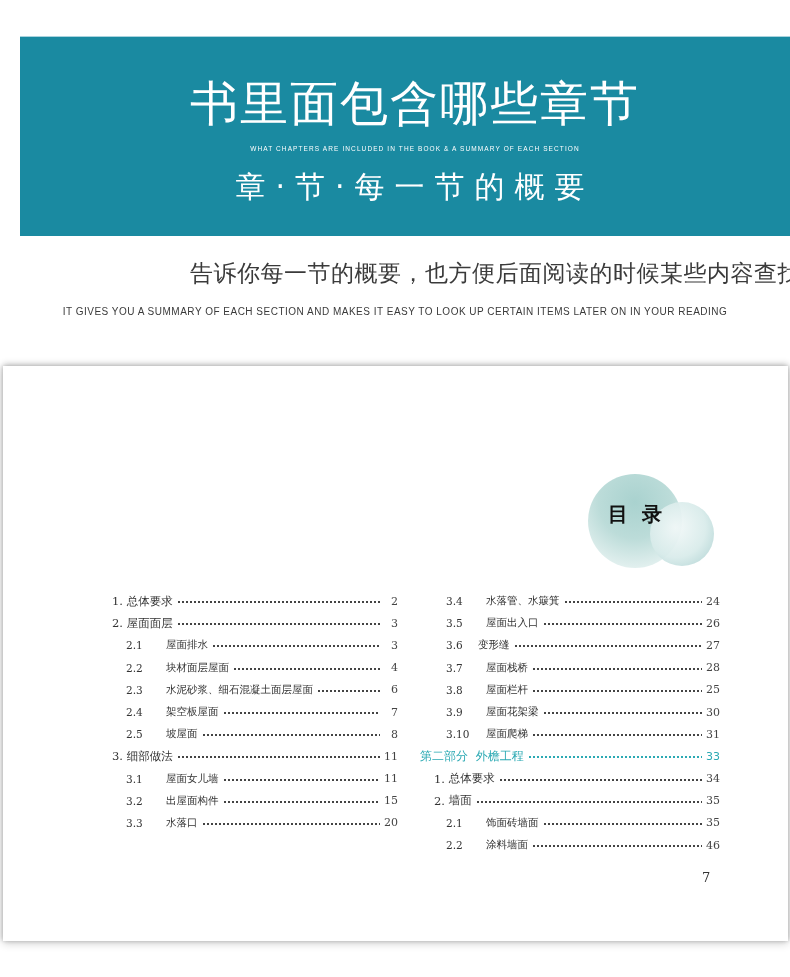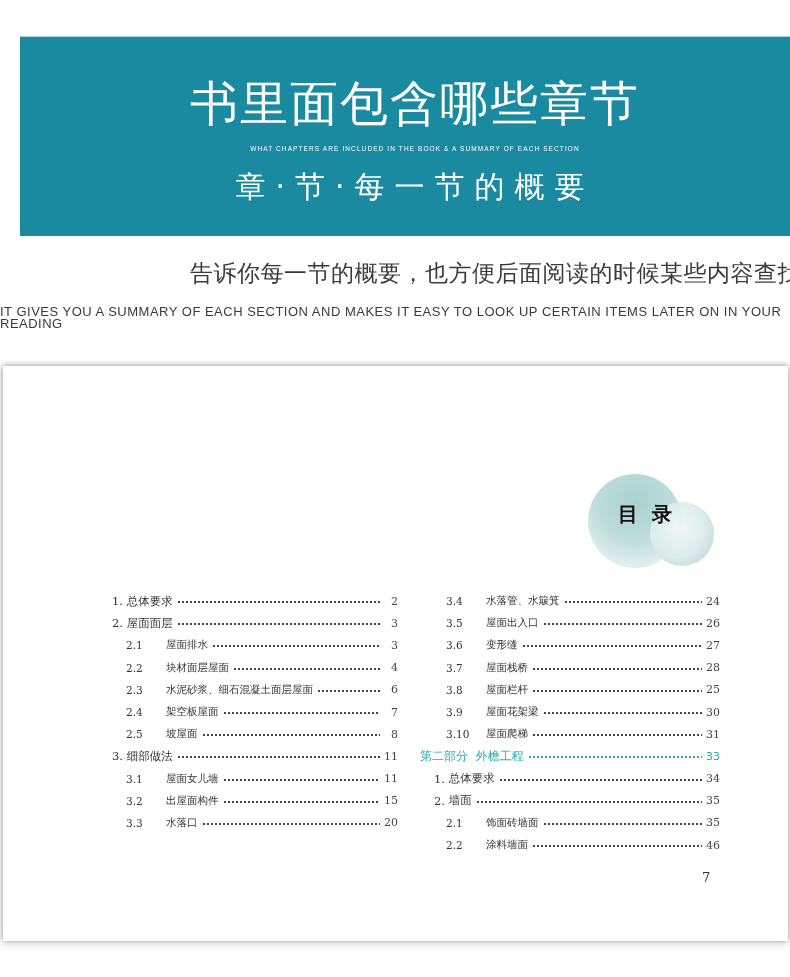--- a/index.html
+++ b/index.html
@@ -26,22 +26,22 @@
     position: absolute; left: 0; width: 100%; top: 130px; text-align: center;
     color: #ffffff; font-size: 30px; letter-spacing: 10px; line-height: 40px;
     font-family: "DejaVu Sans", sans-serif;
   }
 
   .intro-cn {
     position: absolute; left: 11px; width: 100%; top: 258px; text-align: right;
     color: #3a3a3a; font-size: 23px; line-height: 30px; letter-spacing: 0.5px;
   }
   .intro-en {
-    position: absolute; left: 0; width: 100%; top: 306px; text-align: left;
-    color: #3a3a3a; font-size: 13px; line-height: 12px; letter-spacing: 0.5px;
+    position: absolute; left: 0; width: 100%; top: 306px; text-align: center;
+    color: #3a3a3a; font-size: 10px; line-height: 12px; letter-spacing: 0.5px;
     font-family: "Liberation Sans", sans-serif;
   }
 
   .page {
     position: absolute; left: 3px; top: 366px; width: 785px; height: 575px;
     background: #ffffff;
     box-shadow: 0 -3px 6px rgba(0,0,0,0.14), 0 3px 8px rgba(0,0,0,0.16), -2px 0 4px rgba(0,0,0,0.10), 2px 0 4px rgba(0,0,0,0.10);
   }
 
   .emblem { position: absolute; left: 588px; top: 474px; width: 130px; height: 90px; }
@@ -49,21 +49,21 @@
     position: absolute; left: 0; top: 0; width: 94px; height: 94px; border-radius: 50%;
     background: radial-gradient(circle at 50% 30%, #a9d2cf 0%, #bcdcd9 45%, #e6f2f1 85%, #f6fbfa 100%);
   }
   .circle-small {
     position: absolute; left: 62px; top: 28px; width: 64px; height: 64px; border-radius: 50%;
     background: radial-gradient(circle at 40% 40%, #f2f8f8 0%, #d8ebea 55%, #a4cccc 100%);
     opacity: 0.92;
   }
   .emblem-label {
     position: absolute; left: 20px; top: 27px; font-family: Liberation Serif, serif;
-    font-weight: bold; font-size: 20px; color: #111; letter-spacing: 14px; margin-left: 10px;
+    font-weight: bold; font-size: 20px; color: #111; letter-spacing: 14px;
   }
 
   .toc-col { position: absolute; top: 590px; width: 300px; }
   .toc-left { left: 98px; }
   .toc-right { left: 420px; width: 300px; }
   .toc-row {
     position: relative; height: 22.2px; display: flex; align-items: center;
     font-family: "DejaVu Serif", serif; font-size: 11.5px; color: #333;
   }
   .toc-row .num { flex: 0 0 auto; white-space: pre; }
@@ -183,21 +183,21 @@
       <span class="page-no">24</span>
     </div>
     <div class="toc-row lvl-2">
       <span class="num">3.5</span>
       <span class="title" style="margin-left: 8px;">屋面出入口</span>
       <span class="leader"></span>
       <span class="page-no">26</span>
     </div>
     <div class="toc-row lvl-2">
       <span class="num">3.6</span>
-      <span class="title" style="margin-left: 8px;">变形缝</span>
+      <span class="title" style="">变形缝</span>
       <span class="leader"></span>
       <span class="page-no">27</span>
     </div>
     <div class="toc-row lvl-2">
       <span class="num">3.7</span>
       <span class="title" style="margin-left: 8px;">屋面栈桥</span>
       <span class="leader"></span>
       <span class="page-no">28</span>
     </div>
     <div class="toc-row lvl-2">

